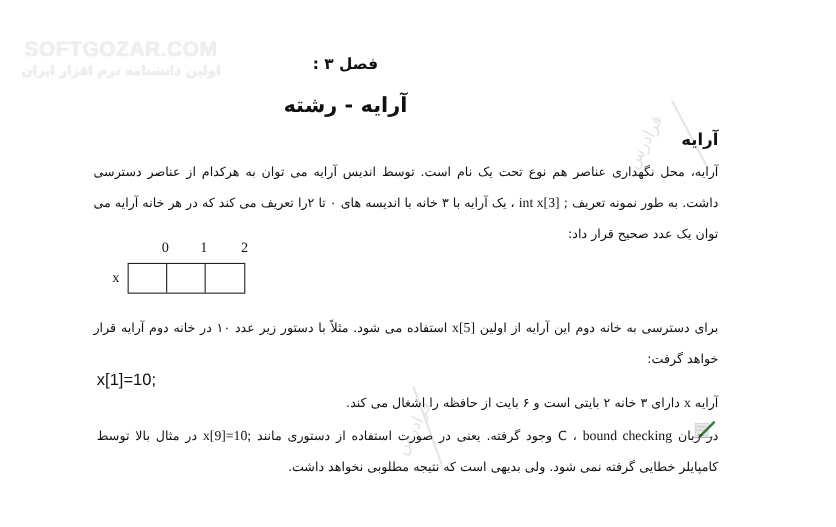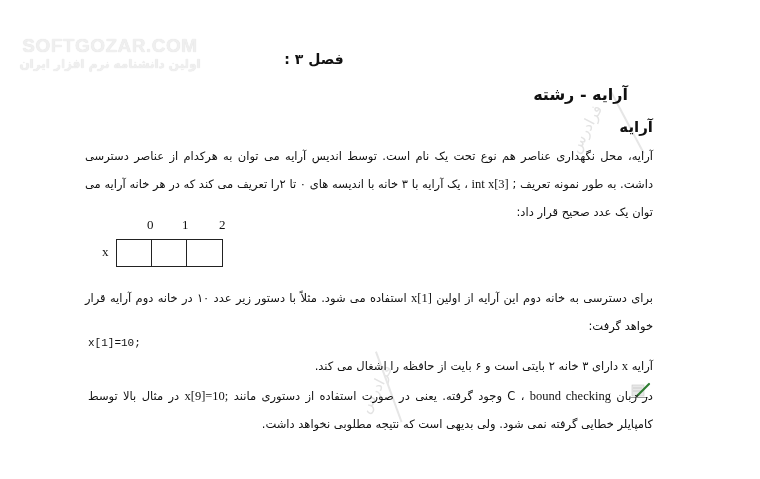--- a/index.html
+++ b/index.html
@@ -29,38 +29,38 @@
     }
     .wm-line {
       position: absolute; border-left: 2px solid #e6e6e6;
       transform-origin: top left;
     }
     .chapter {
       position: absolute; left: 0; width: 628px; text-align: center;
       direction: rtl; font-weight: bold; font-size: 14px;
     }
     .ch-num { top: 51px; }
-    .ch-title { top: 85px; font-size: 16px; text-align: right; }
+    .ch-title { top: 85px; font-size: 19px; }
     .section-title {
       position: absolute; right: 107px; top: 118px;
       font-weight: bold; font-size: 15px; direction: rtl;
     }
     .para {
       position: absolute; right: 107px; width: 568px;
       direction: rtl; text-align: justify; font-size: 11.5px;
       line-height: 28px;
     }
     .para .ltr { direction: ltr; unicode-bidi: embed; font-family: "Liberation Serif", serif; font-size: 12.5px; margin-top: 18px; }
     .p1 { top: 142px; }
     .p2 { top: 284px; }
     .p3 { top: 352px; }
     .p4 { top: 382px; right: 107px; width: 565px; }
     .code-line {
       position: absolute; left: 88px; top: 337px;
-      font-family: Liberation Mono, monospace; font-size: 11px;
+      font-family: Liberation Sans, sans-serif; font-size: 15px;
     }
     .array-fig { position: absolute; left: 100px; top: 217px; }
     .array-fig .idx {
       position: absolute; top: 0; font-family: "Liberation Serif", serif; font-size: 13px;
     }
     .array-fig .var {
       position: absolute; left: 2px; top: 27px;
       font-family: "Liberation Serif", serif; font-size: 13px;
     }
     .cells {
@@ -104,21 +104,21 @@
   <span class="var">x</span>
   <div class="cells">
     <div class="cell"></div>
     <div class="cell"></div>
     <div class="cell"></div>
   </div>
 </div>
 
 <div class="para p2">
   <span>برای دسترسی به خانه دوم این آرایه از اولین</span>
-  <span class="ltr">x[1]</span>
+  <span class="ltr">x[5]</span>
   <span>استفاده می شود. مثلاً با دستور زیر عدد ۱۰ در خانه دوم آرایه قرار خواهد گرفت:</span>
 </div>
 
 <div class="code-line">x[1]=10;</div>
 
 <div class="para p3">
   <span>آرایه</span>
   <span class="ltr">x</span>
   <span>دارای ۳ خانه ۲ بایتی است و ۶ بایت از حافظه را اشغال می کند.</span>
 </div>

